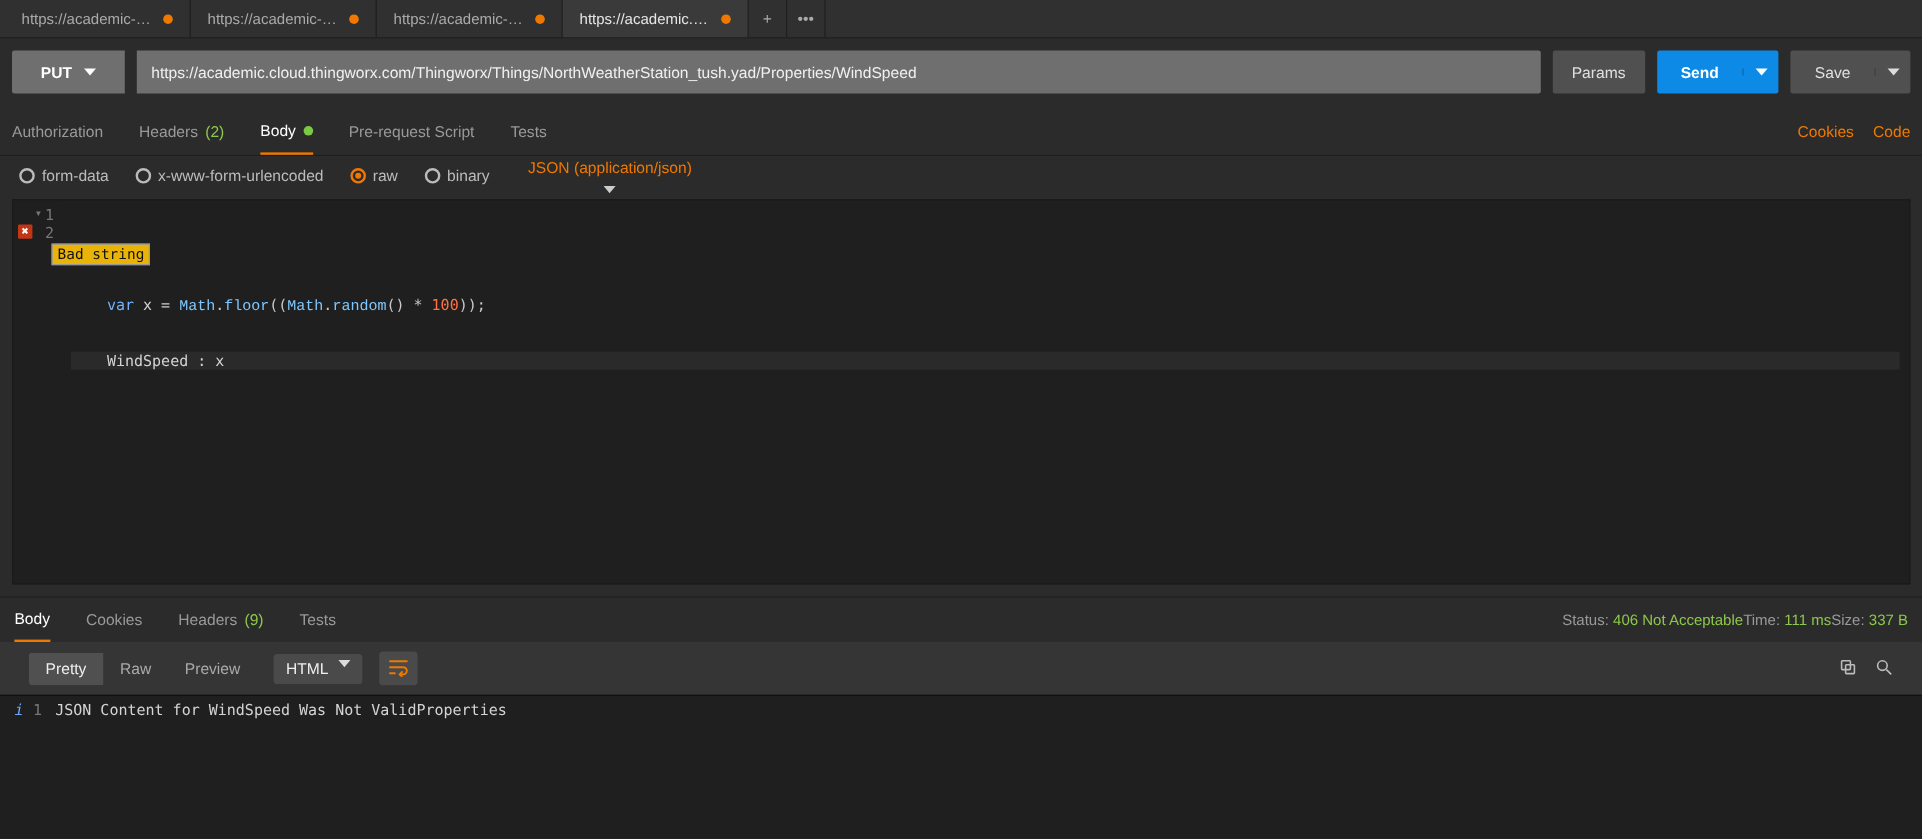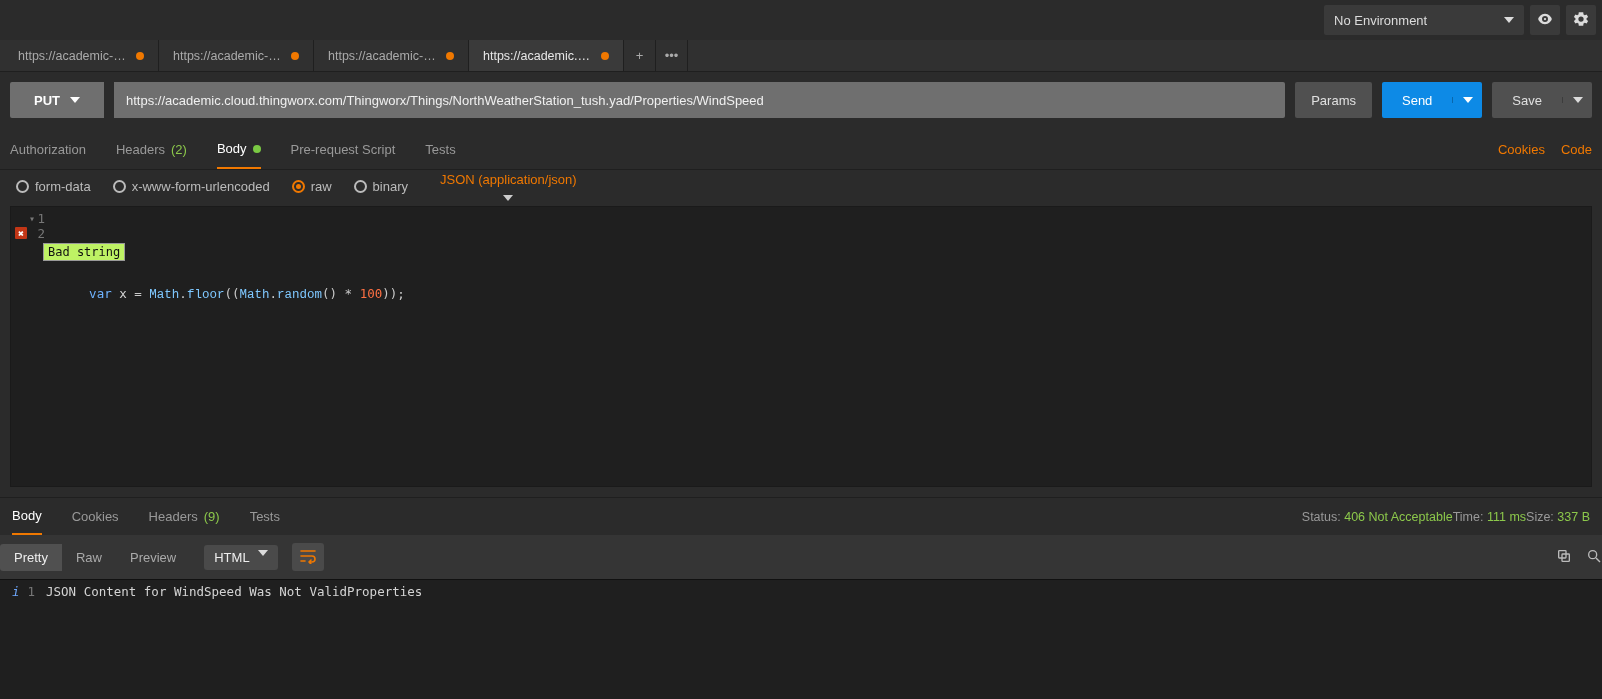--- a/index.html
+++ b/index.html
@@ -74,21 +74,21 @@
   .url-input {
     flex:1; height:36px; background:#6f6f6f; color:#f0f0f0;
     padding:0 12px; border:none; outline:none;
     font-family: inherit; font-size:13px; border-radius:0 2px 2px 0;
   }
   .pill {
     height:36px; display:flex; align-items:center; justify-content:center;
     padding:0 16px; border-radius:2px; cursor:pointer; color:#e0e0e0;
     background:#505050;
   }
-  .pill.send { background:#0d8ae6; color:#fff; font-weight:400; }
+  .pill.send { background:#0d8ae6; color:#fff; font-weight:700; }
   .pill.split { padding:0; display:flex; }
   .pill.split .main { padding:0 20px; display:flex; align-items:center; }
   .pill.split .drop { width:30px; display:flex; align-items:center; justify-content:center; border-left:1px solid rgba(0,0,0,.25); }
 
   
   .subtabs {
     display:flex; align-items:center;
     padding:0 10px; height:40px; gap:30px;
     border-bottom:1px solid #1f1f1f;
     position:relative;
@@ -136,38 +136,38 @@
   .tok-brace { color:#ccc; }
   .tok-kwd   { color:#6fb3ff; }
   .tok-id    { color:#d4d4d4; }
   .tok-punc  { color:#c9c9c9; }
   .tok-fn    { color:#7fc8ff;font-family:Liberation Mono, monospace; }
   .tok-num   { color:#ff7043; }
   .tok-prop  { color:#d4d4d4; }
 
   .tooltip {
     position:absolute; top:36px; left:32px;
-    background:#bef264; color:#111; font-family:Consolas,Menlo,monospace;
+    background:#eab308; color:#111; font-family:Consolas,Menlo,monospace;
     font-size:12px; padding:1px 4px; border:1px solid #999;
   }
 
   
   .resp-tabs {
     display:flex; align-items:center; padding:0 12px; height:38px; gap:30px;
     border-top:1px solid #1f1f1f; margin-top:10px;
   }
   .resp-tab { color:#999; cursor:pointer; height:100%; display:flex; align-items:center; gap:6px; }
   .resp-tab.active { color:#fff; border-bottom:2px solid #f07800; }
   .resp-meta { margin-left:auto; display:flex; font-size:12.5px; color:#999; }
   .resp-meta b { font-weight:normal; }
   .resp-meta .val-green { color:#8cc84b; }
 
   
   .resp-toolbar {
-    display:flex; align-items:center; padding:8px 0; gap:0;
+    display:flex; align-items:center; padding:8px 24px; gap:0;
     background:#353535; height:44px;
   }
   .seg { display:flex; border-radius:3px; overflow:hidden; }
   .seg .segbtn {
     padding:6px 14px; color:#aaa; cursor:pointer; background:transparent;
   }
   .seg .segbtn.active { background:#505050; color:#eee; }
   .format-sel {
     margin-left:14px; padding:5px 10px; background:#4a4a4a; color:#eee; display:flex; align-items:flex-start; gap:8px; border-radius:3px; cursor:pointer;
   }
@@ -187,40 +187,20 @@
   .resp-body .gutter2 { width:46px; text-align:right; color:#777; padding:4px 8px 0 0; line-height:15px; display:flex; }
   .resp-body .gutter2 .info { color:#6ea8fe; font-style:italic; margin-right:8px; margin-left:12px; }
   .resp-body .rb { padding:4px 0; color:#d4d4d4; line-height:15px; white-space:pre; }
 
 </style>
 </head>
 <body>
 
 <div class="app">
 
-  <div class="topbar">
-    <div class="env-box">
-      <span>No Environment</span>
-      <span class="chevron-down"></span>
-    </div>
-    <div class="icon-btn eye-icon">
-      <span>
-        <svg viewBox="0 0 24 24">
-            <path d="M12 5c-5 0-9 5-9 7s4 7 9 7 9-5 9-7-4-7-9-7zm0 11a4 4 0 110-8 4 4 0 010 8zm0-2.5a1.5 1.5 0 100-3 1.5 1.5 0 000 3z"></path>
-          </svg>
-      </span>
-    </div>
-    <div class="icon-btn gear-icon">
-      <span>
-        <svg viewBox="0 0 24 24">
-            <path d="M19.4 13a7.5 7.5 0 000-2l2.1-1.6-2-3.5-2.5 1a7.4 7.4 0 00-1.7-1L15 3h-6l-.3 2.9a7.4 7.4 0 00-1.7 1l-2.5-1-2 3.5L4.6 11a7.5 7.5 0 000 2l-2.1 1.6 2 3.5 2.5-1a7.4 7.4 0 001.7 1L9 21h6l.3-2.9a7.4 7.4 0 001.7-1l2.5 1 2-3.5zM12 15.5A3.5 3.5 0 1112 8.5a3.5 3.5 0 010 7z"></path>
-          </svg>
-      </span>
-    </div>
-  </div>
 
   <div class="tabs-row">
     <div class="tab">
       <span class="label">https://academic-edu</span>
       <span class="dot"></span>
     </div>
     <div class="tab">
       <span class="label">https://academic-edu</span>
       <span class="dot"></span>
     </div>
@@ -314,20 +294,21 @@
       </div>
       <div style="position:relative;height:15px;">
         <span class="err" style="top:1px;">✖</span>
         <span>2</span>
       </div>
       <div style="position:relative;height:15px;"><span style="visibility:hidden">3</span></div>
     </div>
     <div class="code-area">
       <div class="codeline"><span class="tok-brace">{</span></div>
       <div class="codeline"><span class="tok-kwd">    var</span><span class="tok-id"> x </span><span class="tok-punc">= </span><span class="tok-fn">Math</span><span class="tok-punc">.</span><span class="tok-fn">floor</span><span class="tok-punc">((</span><span class="tok-fn">Math</span><span class="tok-punc">.</span><span class="tok-fn">random</span><span class="tok-punc">() * </span><span class="tok-num">100</span><span class="tok-punc">));</span></div>
+      <div class="codeline cursor-line"><span class="tok-prop">    WindSpeed : x</span></div>
     </div>
     <div class="tooltip">Bad string</div>
   </div>
 
   <div class="resp-tabs">
     <div class="resp-tab active">
         <span>Body</span>
       </div>
     <div class="resp-tab">
         <span>Cookies</span>

